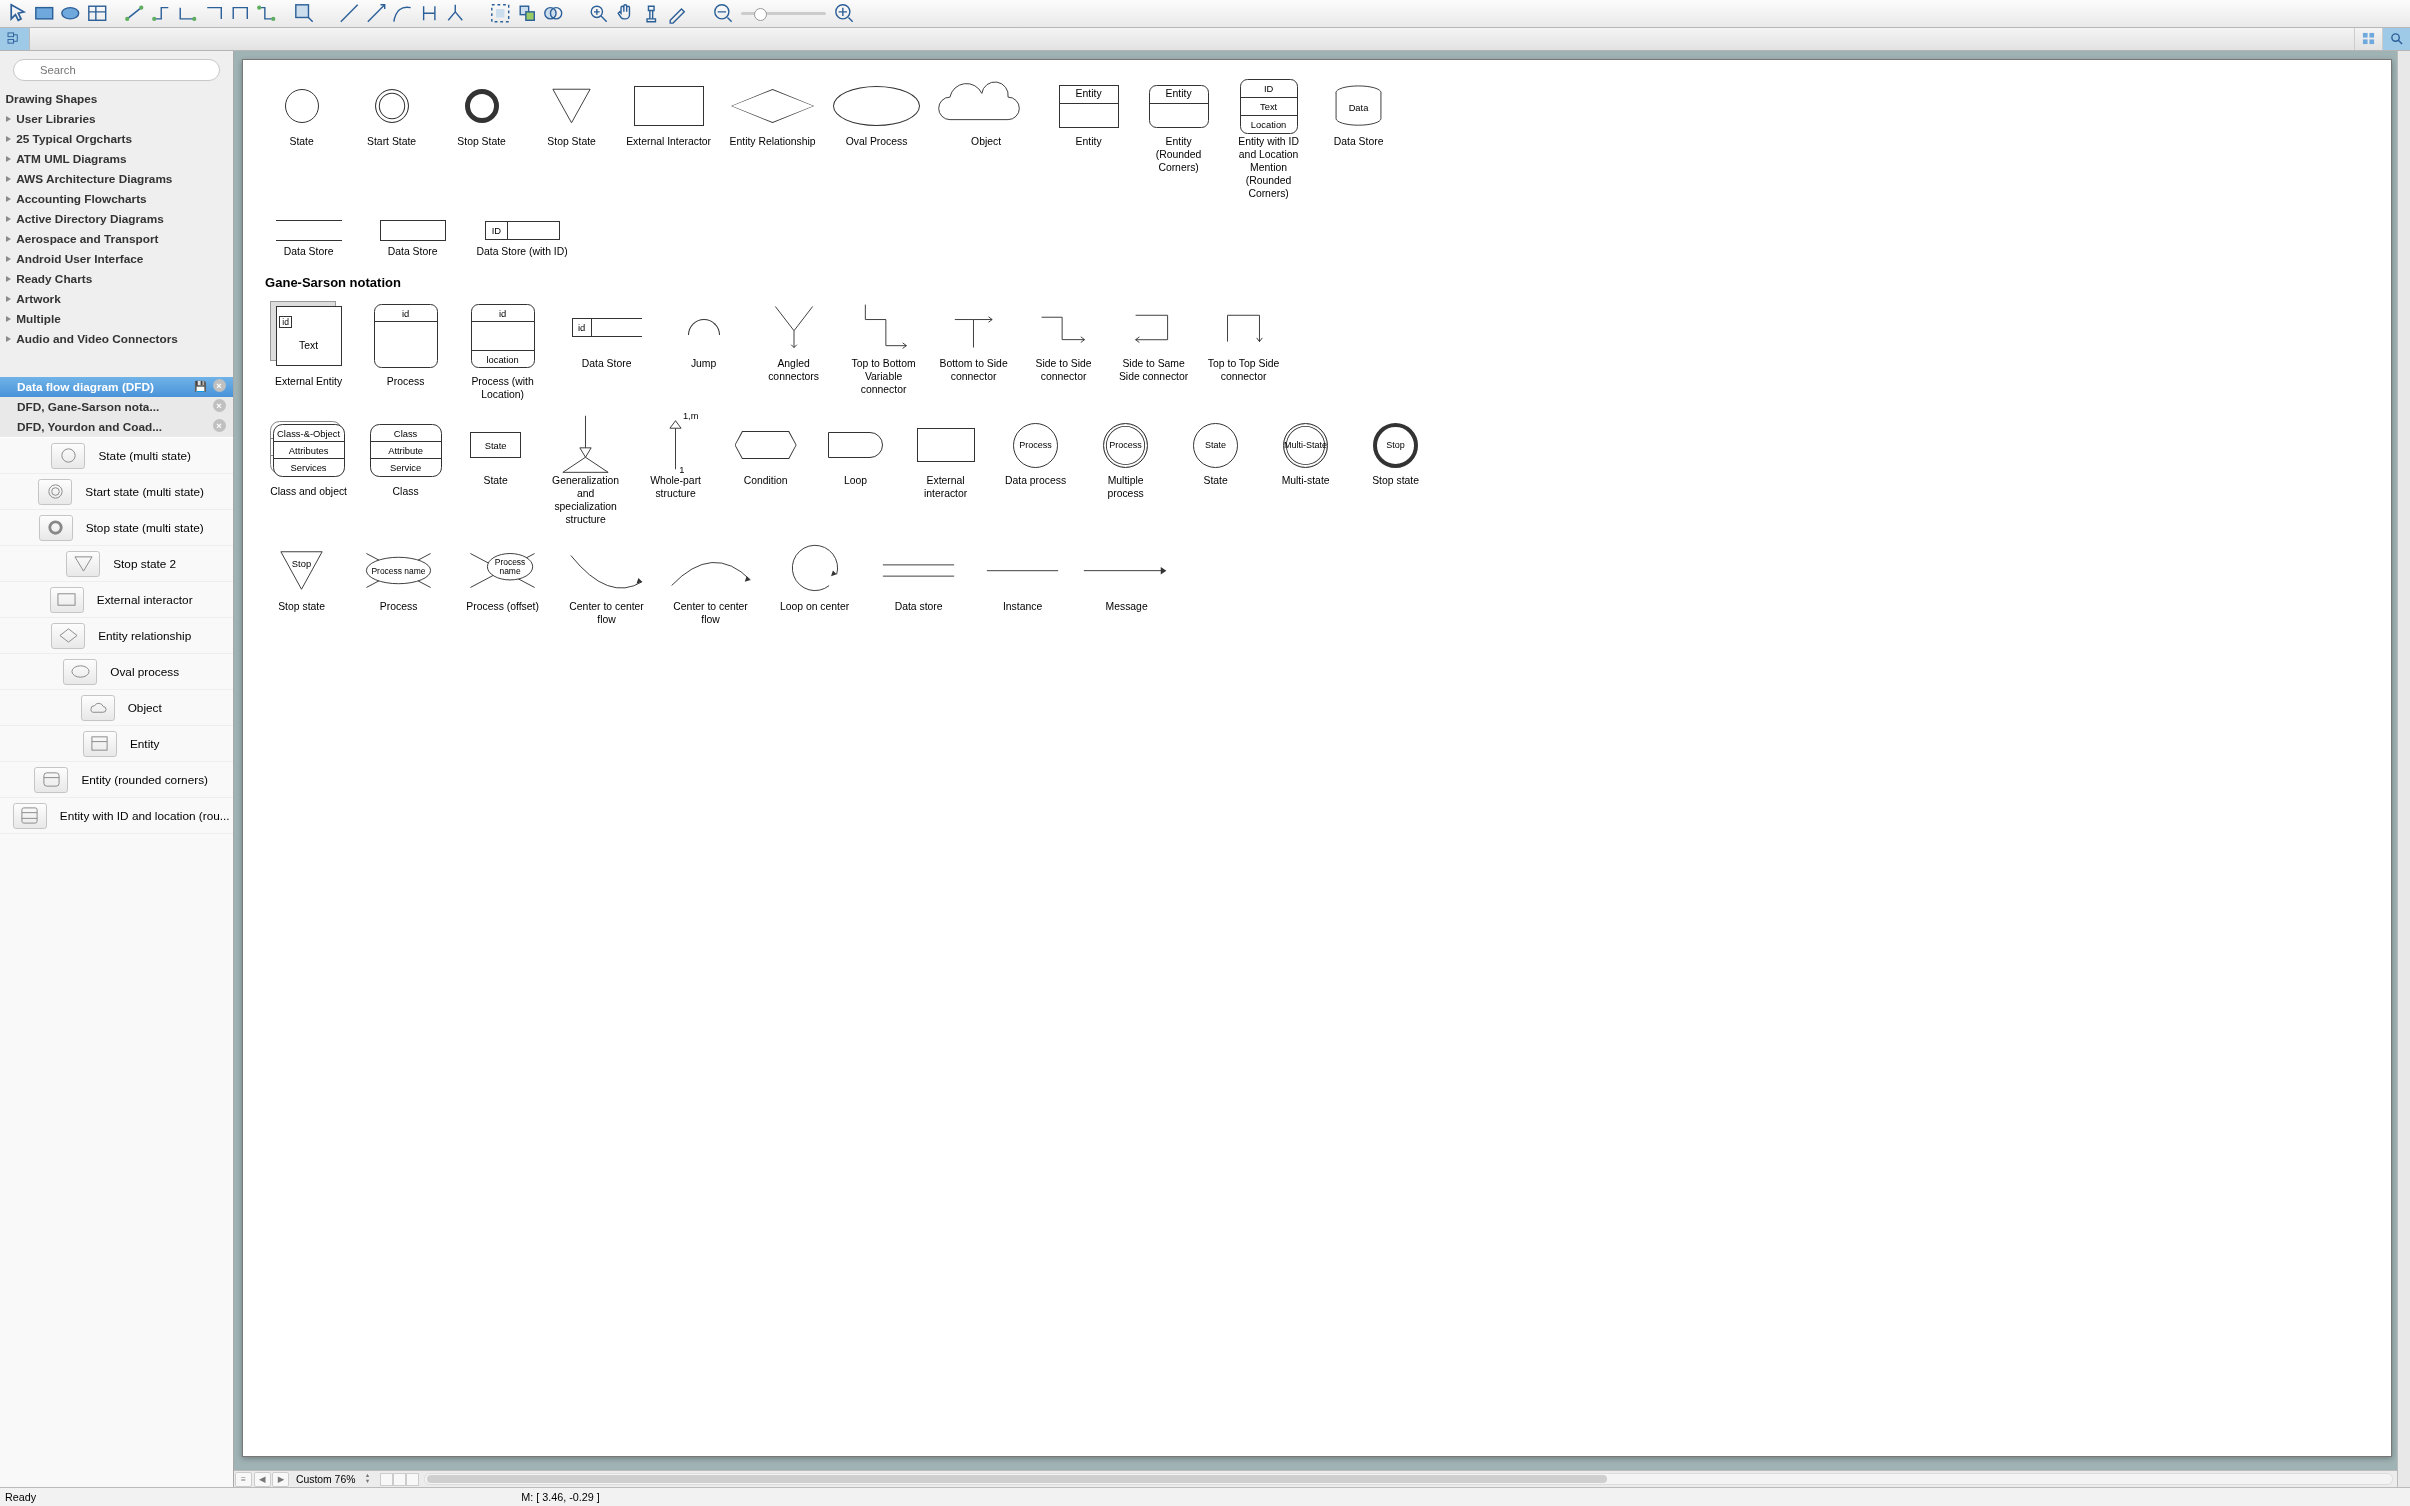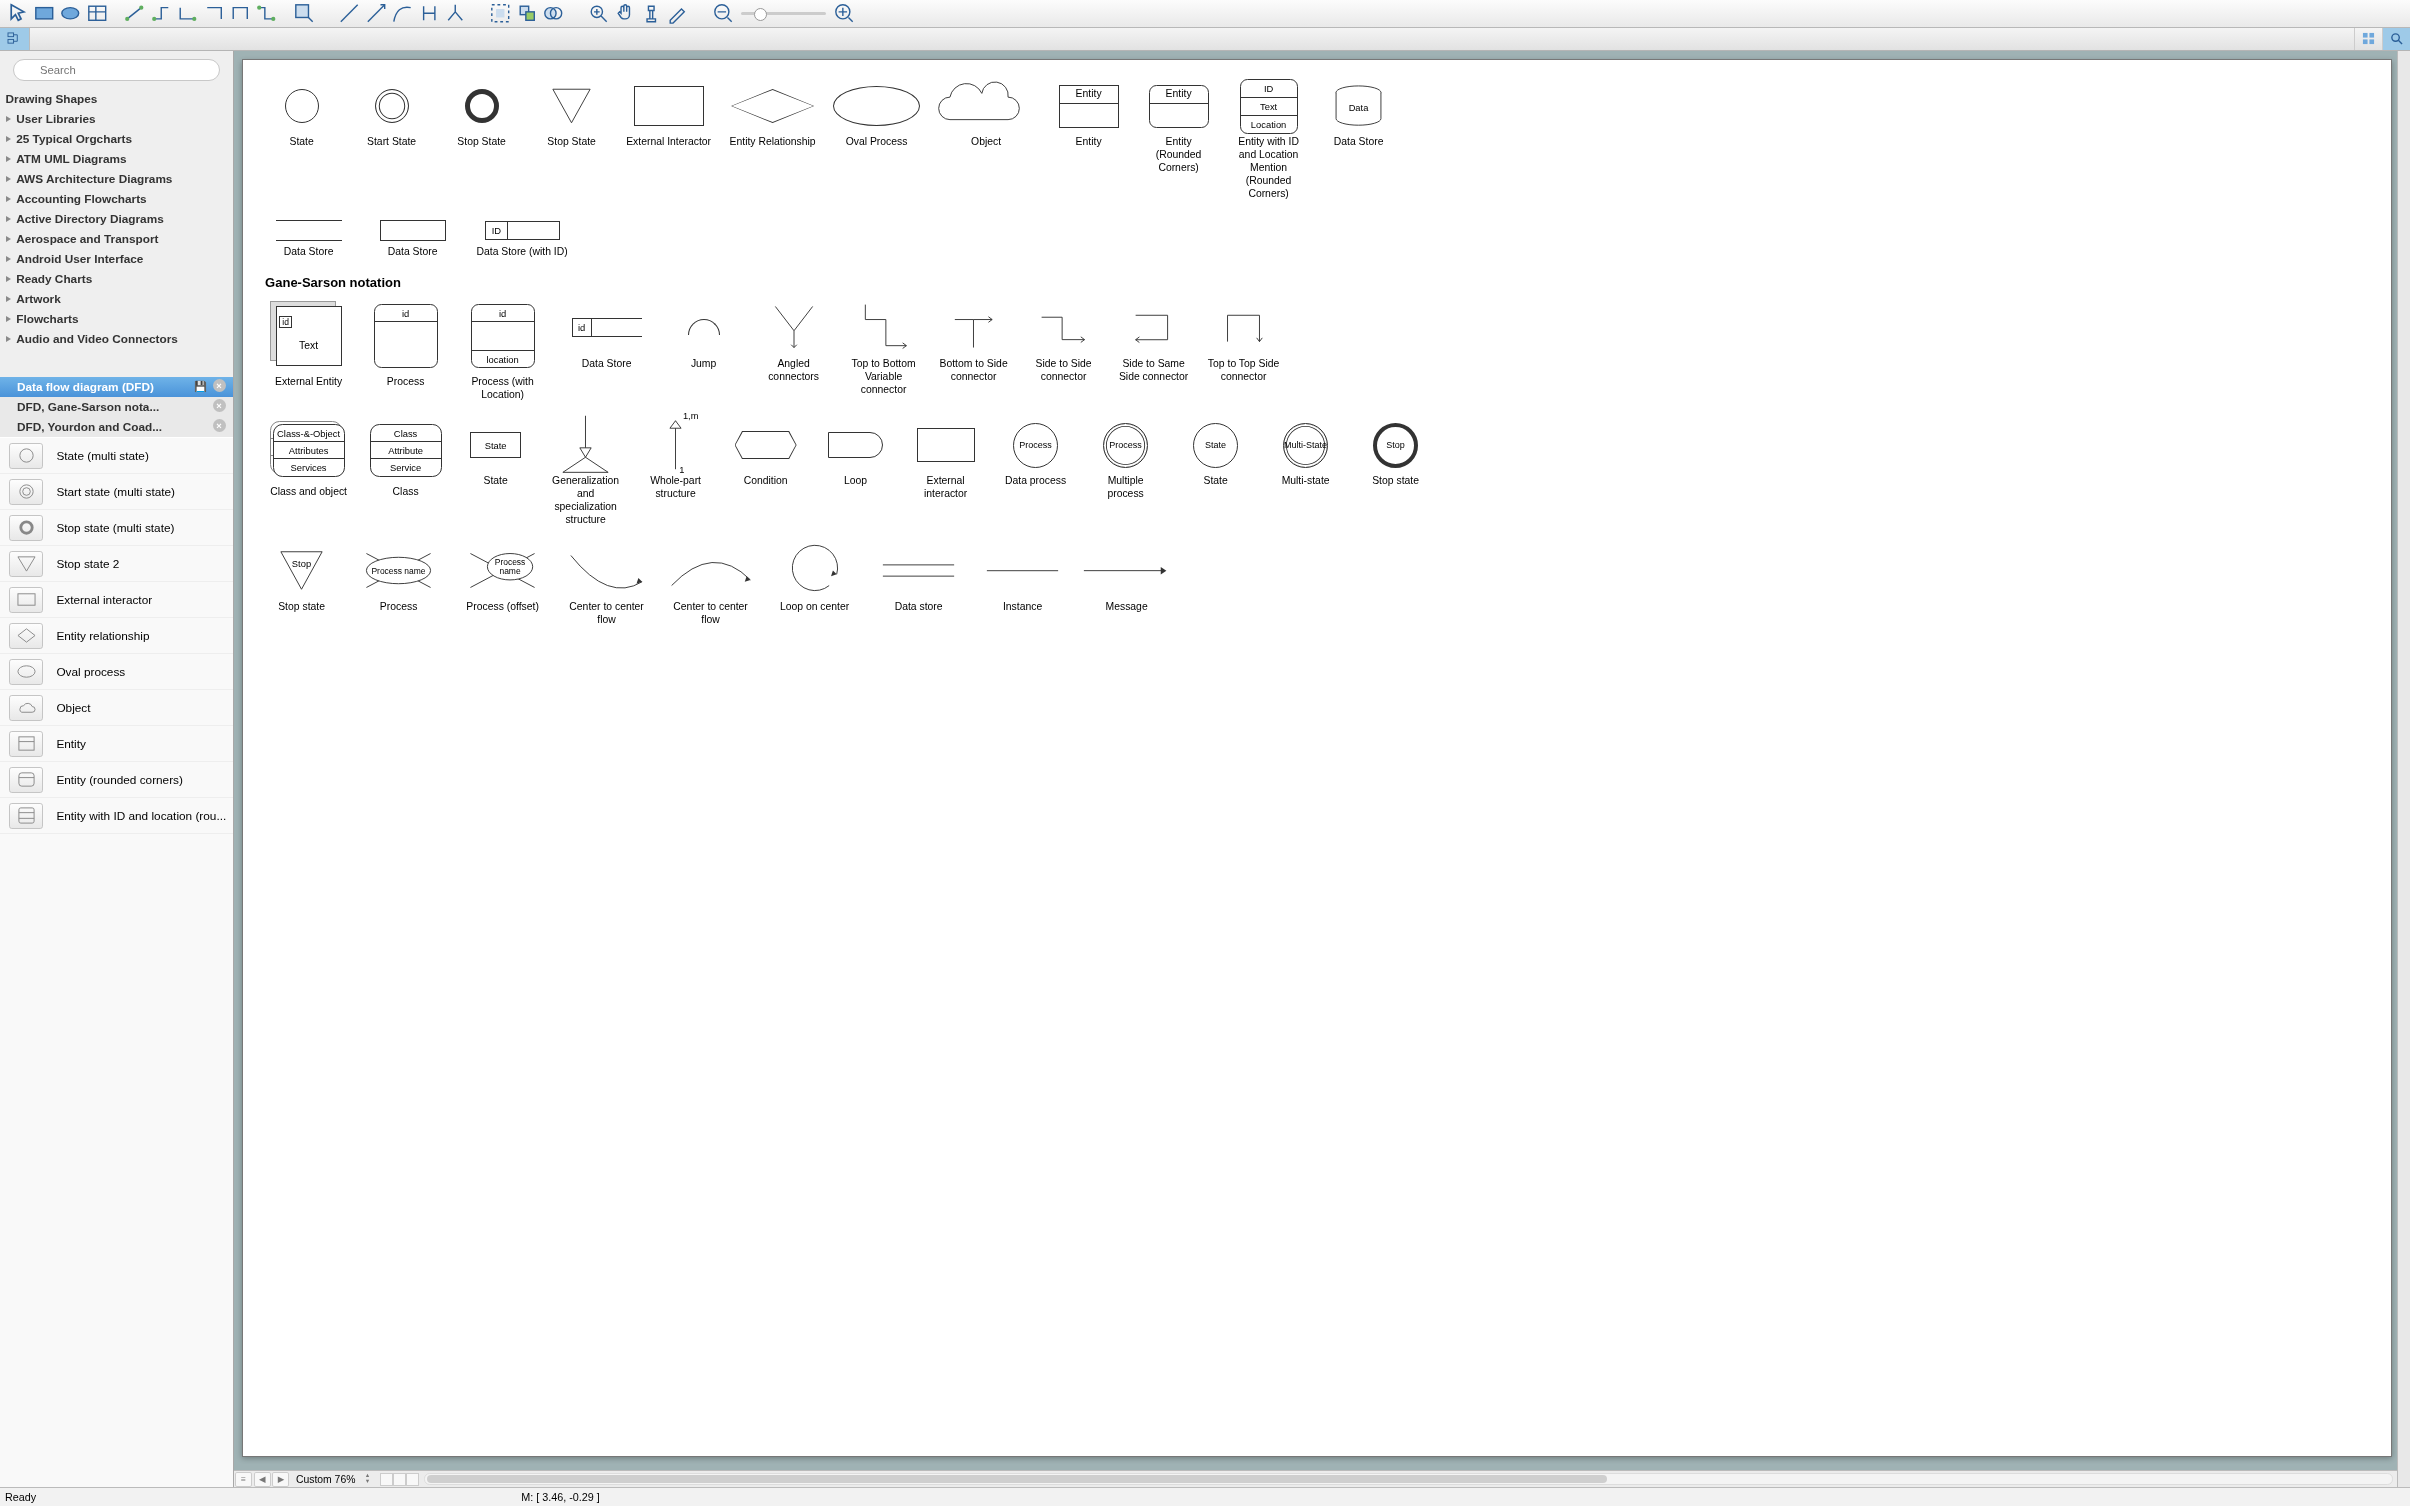--- a/index.html
+++ b/index.html
@@ -53,21 +53,21 @@
 .tri{display:inline-block;width:0;height:0;border-top:3.8px solid transparent;border-bottom:3.8px solid transparent;border-left:5.6px solid #8a8a8a;margin-right:5.6px;}
 .lib-row.sel{background:linear-gradient(#6fb3e8,#4a93d9);color:#fff;margin-top:28px;}
 .lib-row.sel .close-x{color:#fff;}
 .lib-sub{padding-left:17px;position:relative;background:#e9e9e9;}
 .lib-sub .close-x{position:absolute;right:7.5px;top:2.8px;width:13px;height:13px;border-radius:50%;background:#c0c0c0;color:#fff;font-size:9.4px;line-height:13px;text-align:center;}
 .lib-sub .save-ic{position:absolute;right:26px;top:3.8px;font-size:10.4px;color:#666;}
 
 .sidebar-split{height:1.9px;background:#c8c8c8;border-top:0.9px solid #fff;}
 
 .shape-list{flex:1;overflow:auto;background:#f9f9f9;}
-.shape-item{height:36px;display:flex;align-items:center;padding-left:9.4px;gap:13px;font-size:11.8px;cursor:pointer;border-bottom:0.9px solid #eee;}
+.shape-item{height:36px;display:flex;align-items:center;padding-left:9.4px;gap:13px;font-size:11.8px;cursor:pointer;border-bottom:0.9px solid #eee;justify-content:center;}
 .shape-thumb{width:34px;height:26px;background:linear-gradient(#fdfdfd,#e8e8e8);border:0.9px solid #c5c5c5;border-radius:2.8px;display:flex;align-items:center;justify-content:center;}
 .shape-thumb svg{width:21px;height:19px;}
 
 
 .canvas-wrap{flex:1;background:#9fb2b4;position:relative;overflow:auto;}
 .page{
   position:absolute; left:7.5px; top:7.5px; width:calc(100% - 26px); height:calc(100% - 38px);
   background:#fff; border:0.9px solid #777; box-shadow:0 1.9px 5.6px rgba(0,0,0,0.3);
   padding:19px 22.6px; overflow:hidden;
 }
@@ -370,21 +370,21 @@
       <div class="lib-row">
           <span class="tri"></span>
           <span>Ready Charts</span>
         </div>
       <div class="lib-row">
           <span class="tri"></span>
           <span>Artwork</span>
         </div>
       <div class="lib-row">
           <span class="tri"></span>
-          <span>Flowcharts</span>
+          <span>Multiple</span>
         </div>
       <div class="lib-row">
           <span class="tri"></span>
           <span>Audio and Video Connectors</span>
         </div>
       <div class="lib-row sel lib-sub">
         <span>Data flow diagram (DFD)</span>
         <span class="save-ic">💾</span>
         <span class="close-x">×</span>
       </div>

